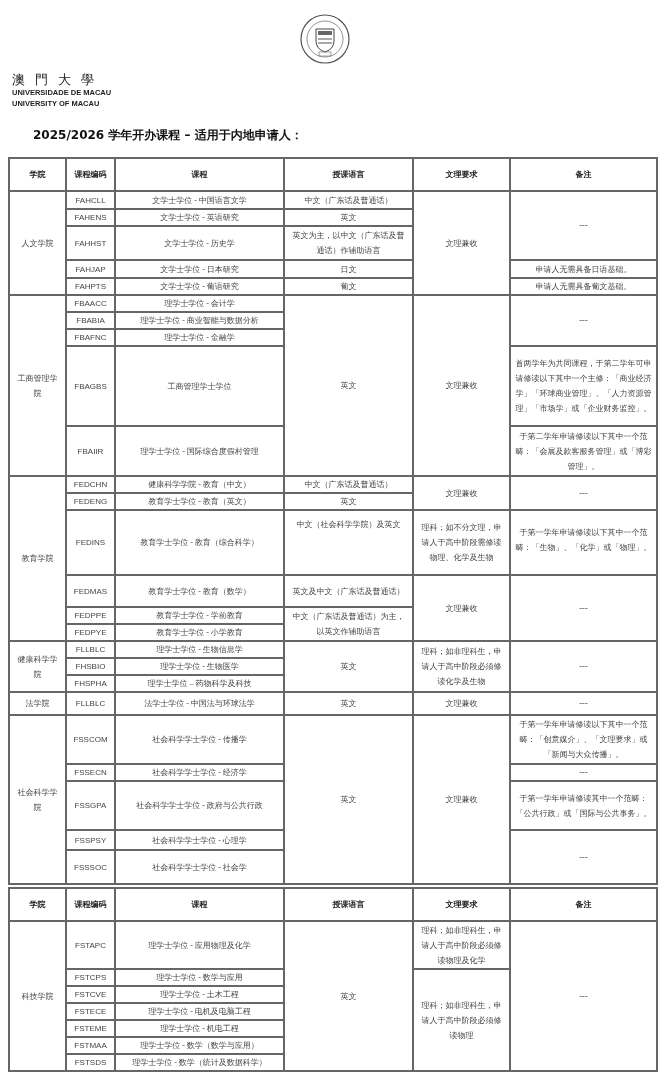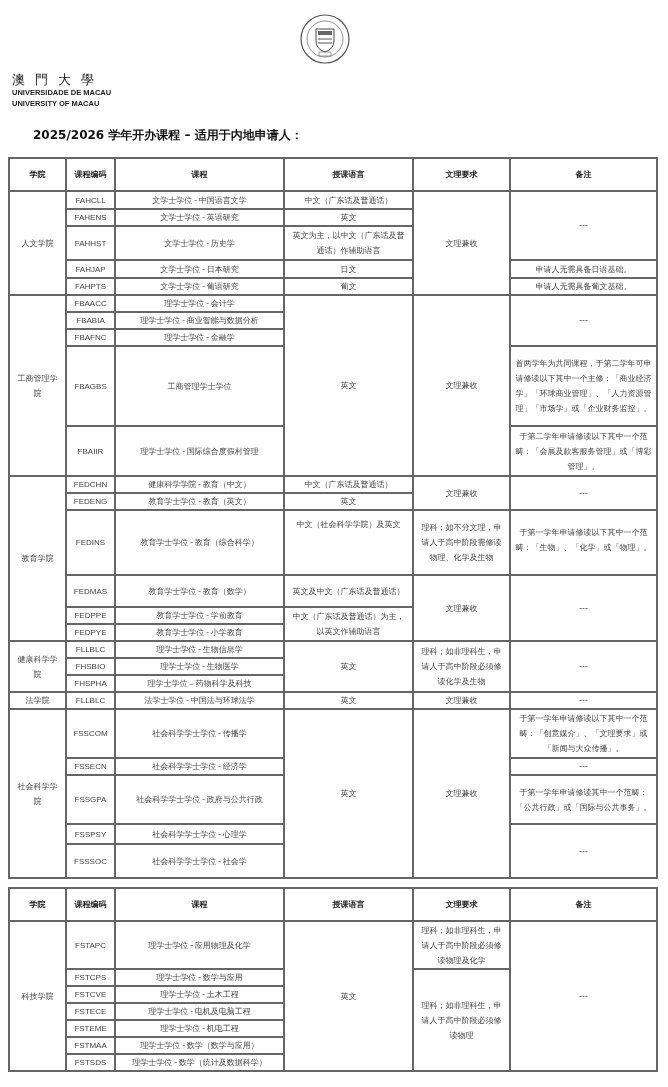--- a/index.html
+++ b/index.html
@@ -164,21 +164,21 @@
   </tr>
   <tr style="height:17px">
     <td class="code">FHSBIO</td>
     <td class="prog">理学士学位 - 生物医学</td>
   </tr>
   <tr style="height:17px">
     <td class="code">FHSPHA</td>
     <td class="prog">理学士学位 – 药物科学及科技</td>
   </tr>
 
-  <tr style="height:17px">
+  <tr style="height:23px">
     <td>法学院</td>
     <td class="code">FLLBLC</td>
     <td class="prog">法学士学位 - 中国法与环球法学</td>
     <td>英文</td>
     <td>文理兼收</td>
     <td>---</td>
   </tr>
 
   <tr style="height:49px">
     <td rowspan="5">社会科学学院</td>

